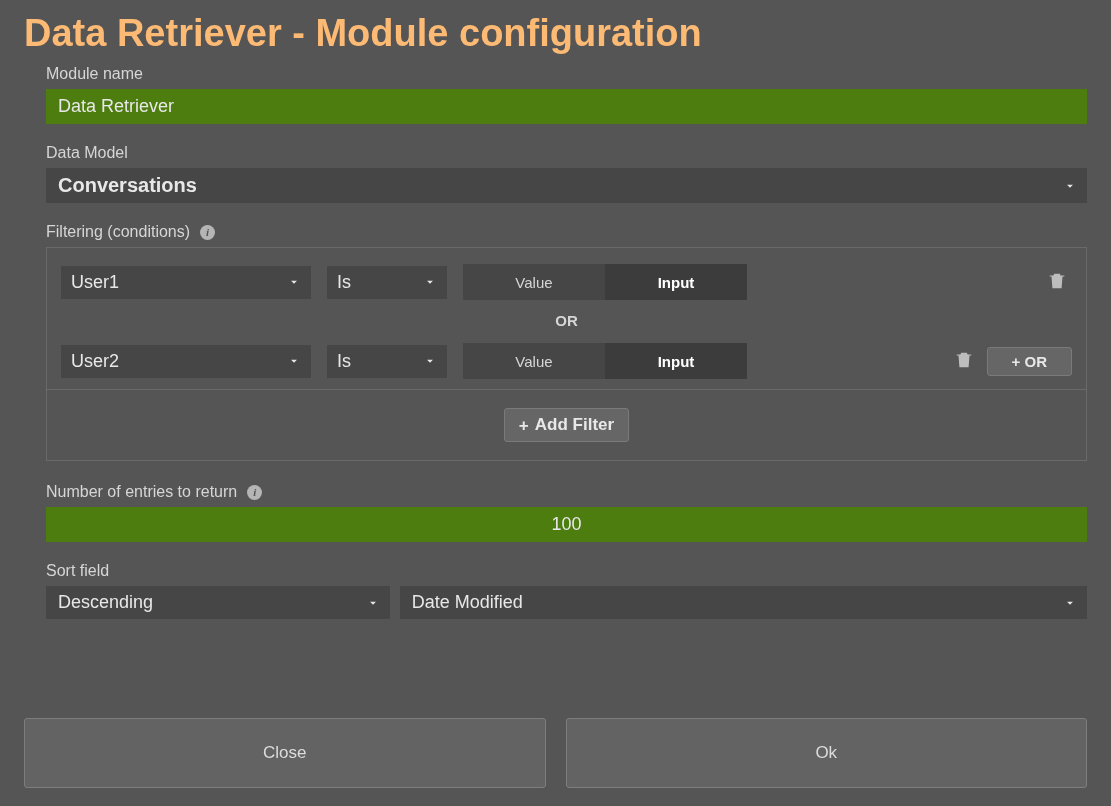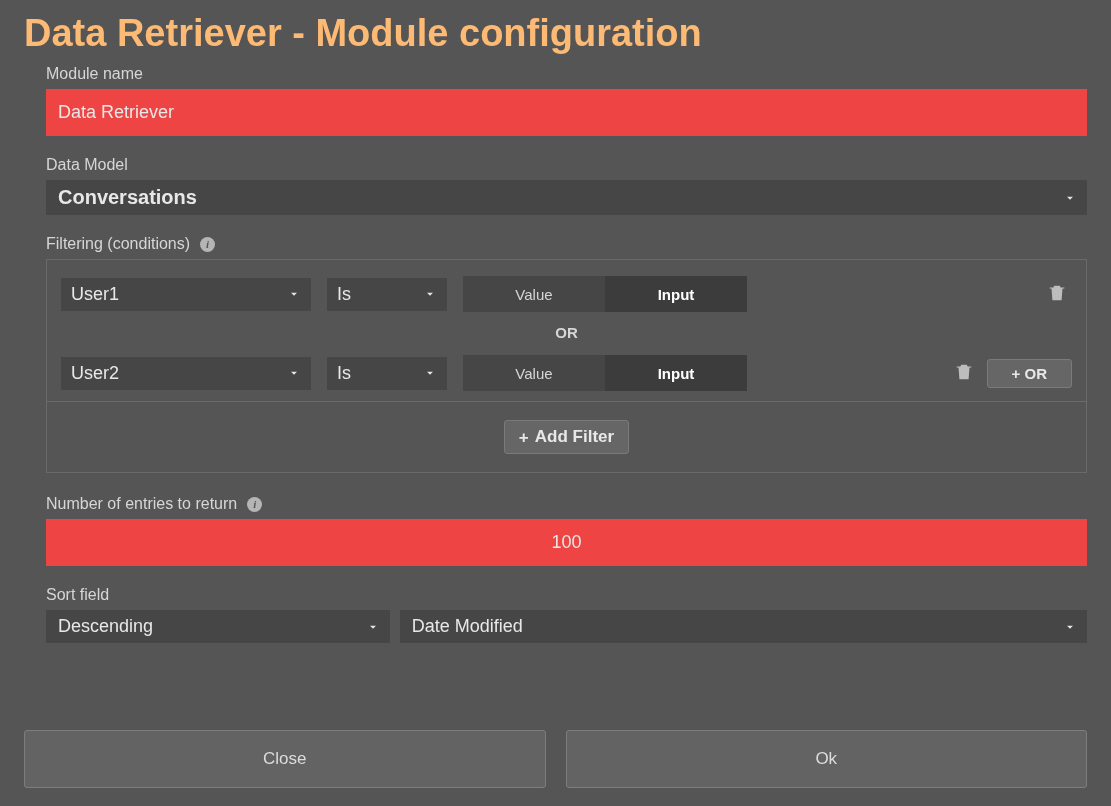--- a/index.html
+++ b/index.html
@@ -42,25 +42,25 @@
     font-weight: 700;
     display: inline-flex;
     align-items: center;
     justify-content: center;
     font-style: italic;
     font-family: Georgia, serif;
     line-height: 1;
   }
   .text-input {
     width: 100%;
-    background: #ef4444;
+    background: #4d7c0f;
     border: none;
     color: #e8e8e8;
     font-size: 18px;
-    padding: 13px 12px;
+    padding: 7px 12px;
     margin-bottom: 20px;
     outline: none;
   }
   .text-input.center { text-align: center; }
   .select-wrap {
     position: relative;
     background: #464646;
     margin-bottom: 20px;
     display: flex;
     align-items: center;
@@ -200,21 +200,21 @@
     bottom: 18px;
     display: flex;
     gap: 20px;
   }
   .footer-btn {
     flex: 1;
     background: #636363;
     border: 1px solid #7d7d7d;
     color: #dcdcdc;
     font-size: 17px;
-    padding: 18px 0;
+    padding: 24px 0;
     border-radius: 3px;
     cursor: pointer;
   }
 </style>
 </head>
 <body>
 
 <div class="dialog">
 
   <h1 class="title">Data Retriever - Module configuration</h1>

